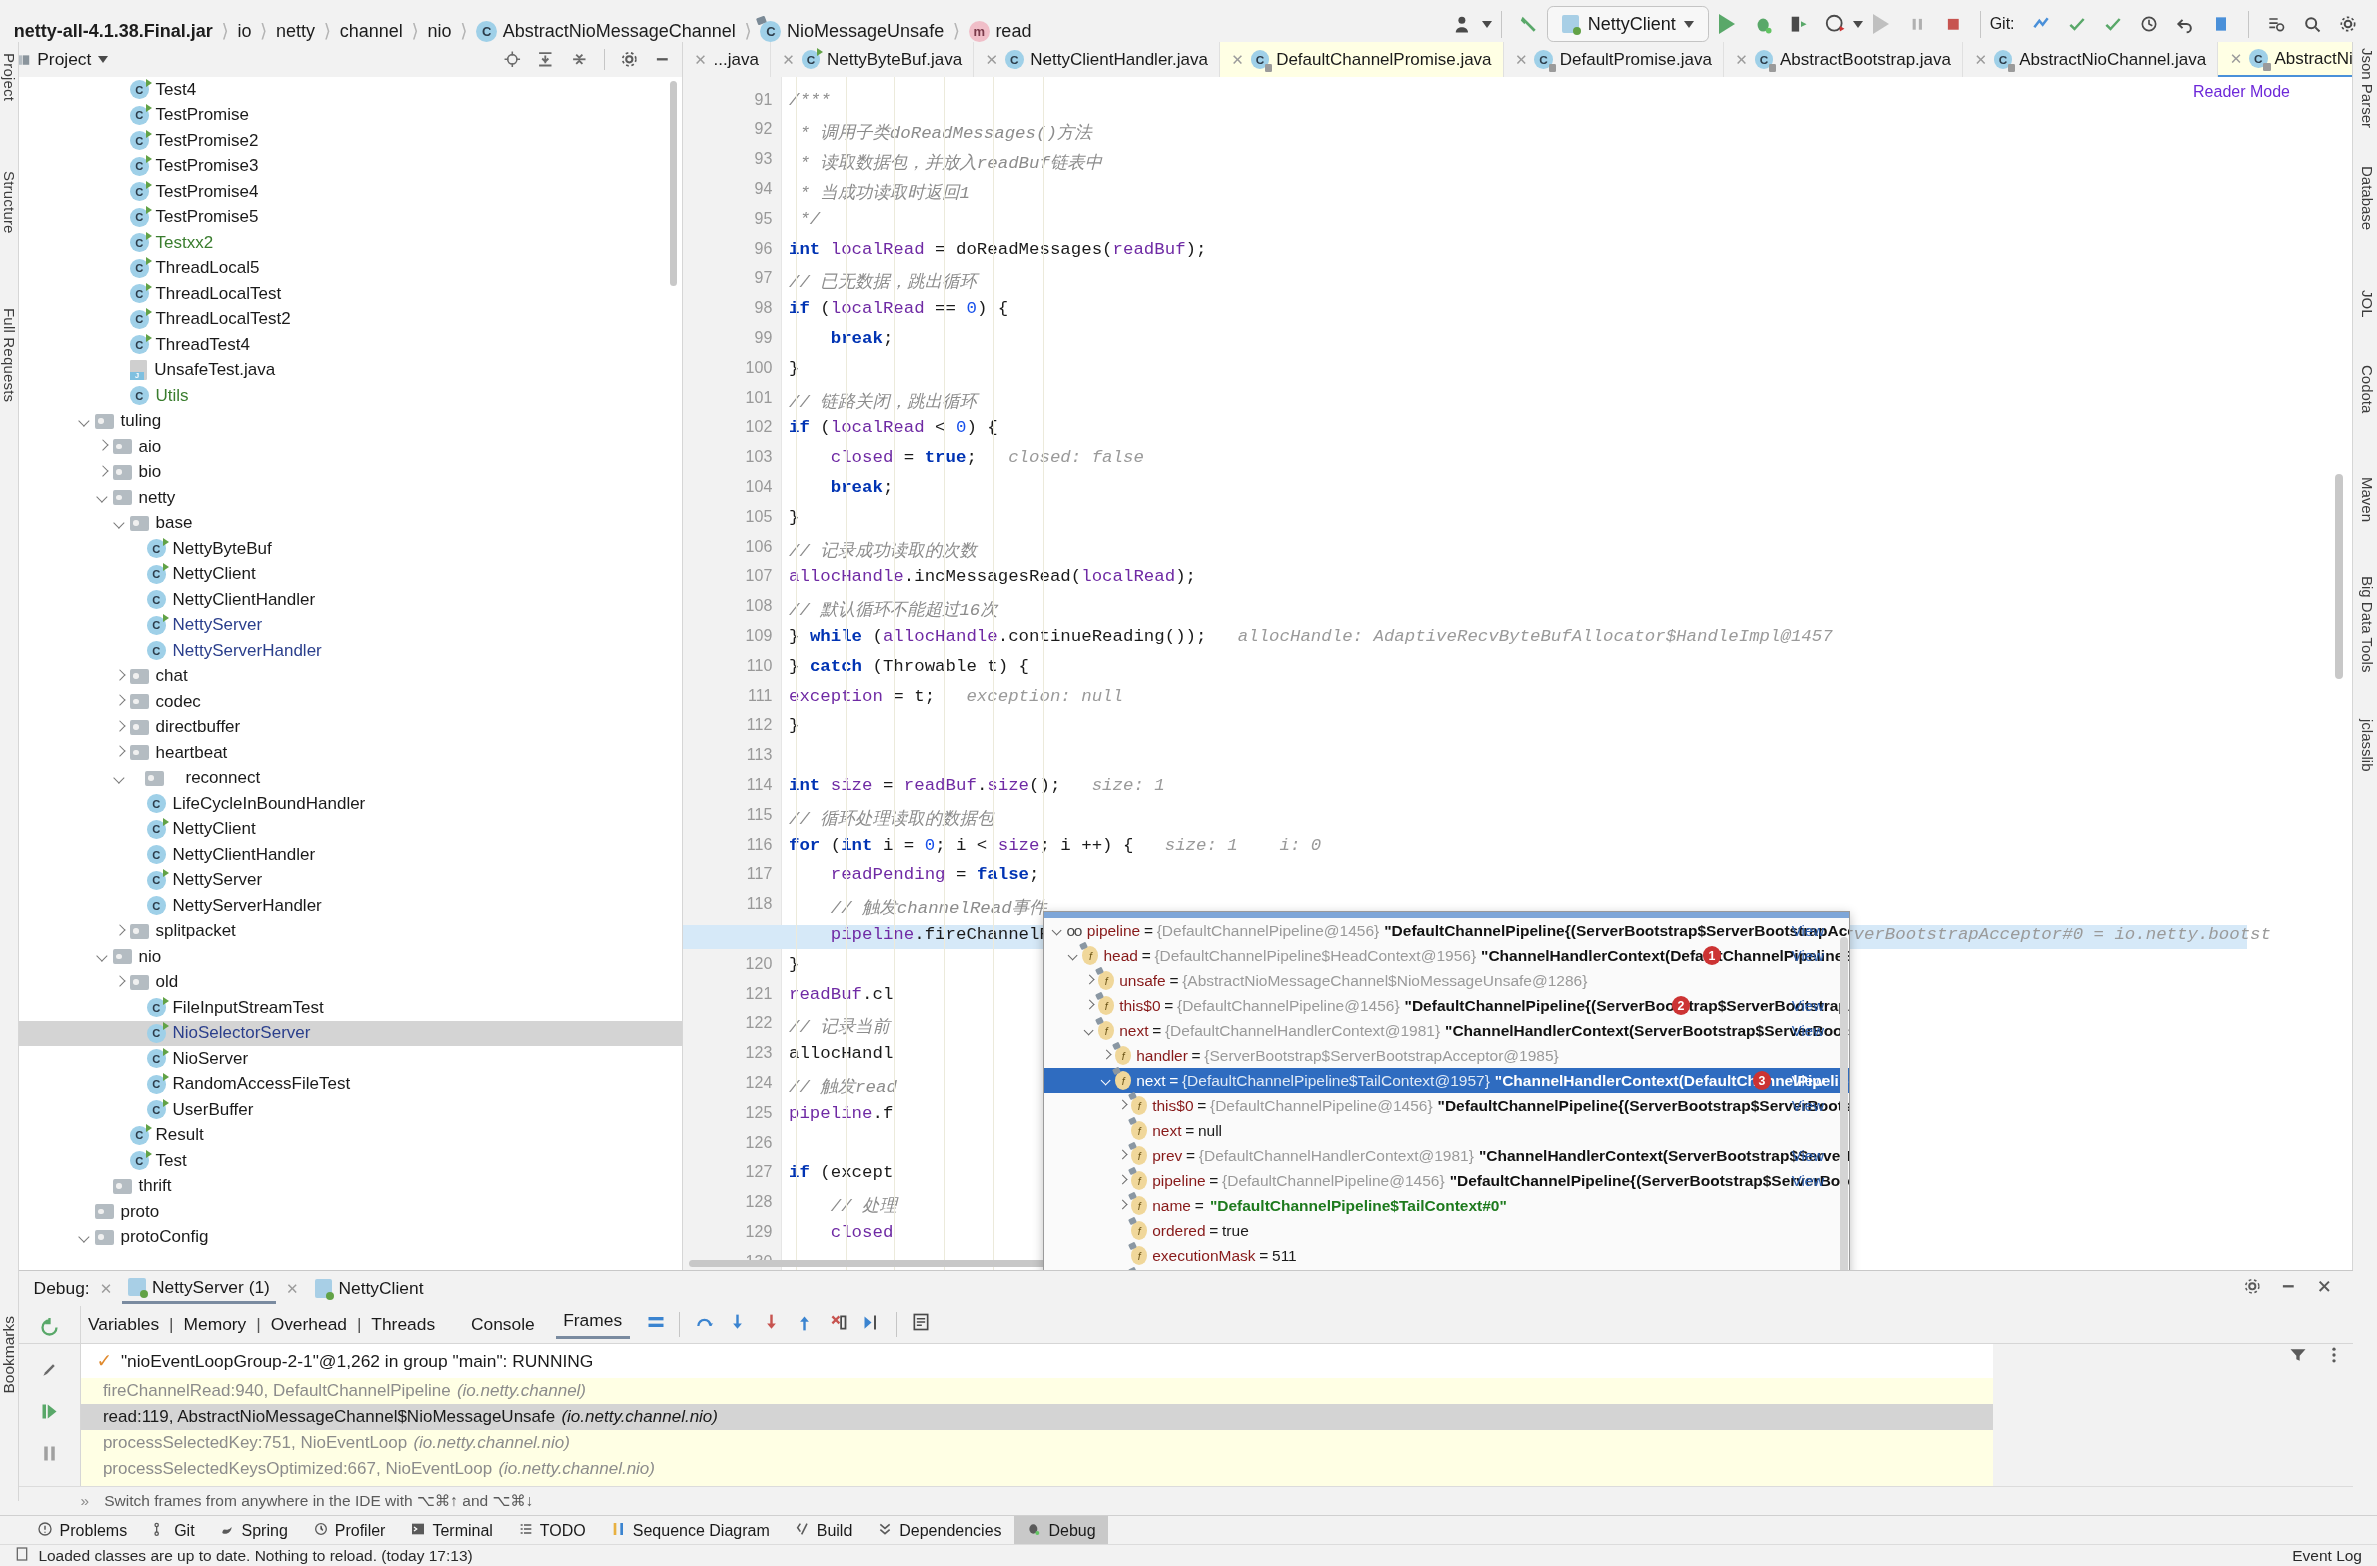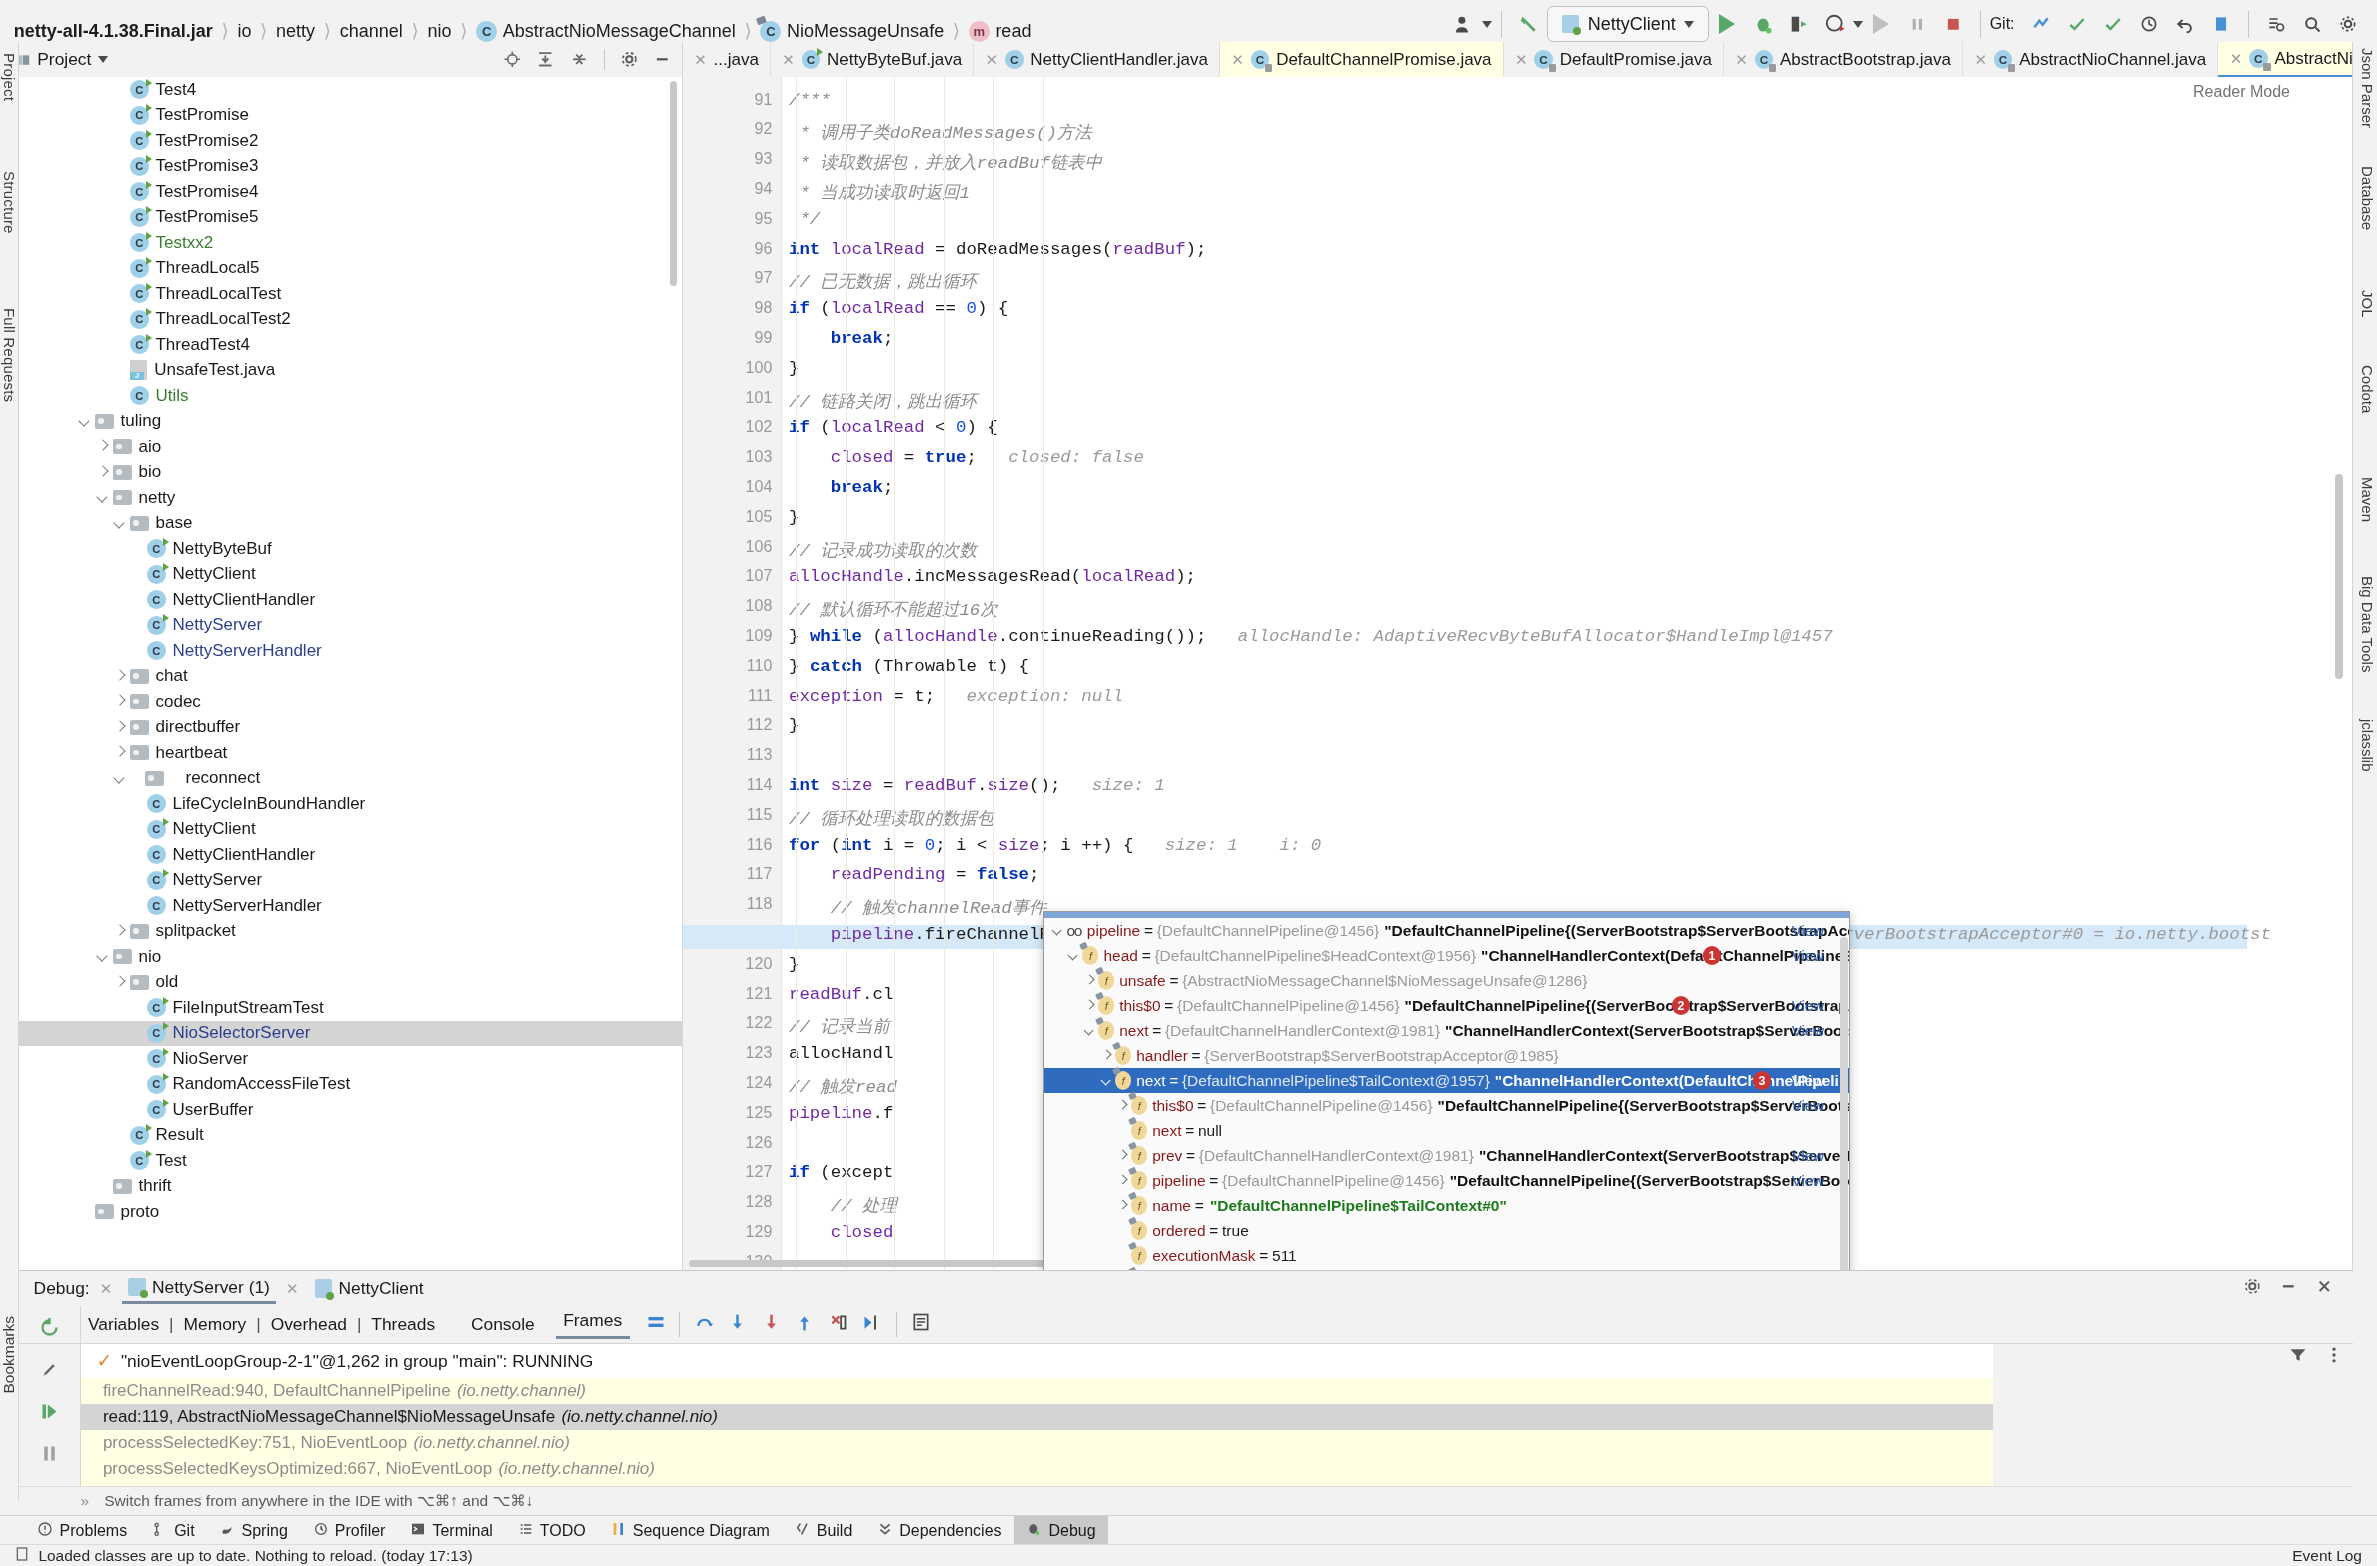--- a/index.html
+++ b/index.html
@@ -124,21 +124,21 @@
   .jfile{width:17.4px;height:20px;margin-right:6.8px;flex:0 0 auto;position:relative;background:#cfcfcf;border-radius:1.2px;}
   .jfile:after{content:"J";position:absolute;left:0;bottom:0;width:13.7px;height:8.7px;background:#7fc0e0;color:#fff;font-size:7.4px;font-weight:bold;text-align:center;line-height:8.7px;}
   .tlabel.green { color:#3a7d2e; }
   .tlabel.blue  { color:#2b3f8c; }
 
   
   #editor {
     position:absolute; left:683px; top:77px; width:1669px; height:1193px;
     background:#ffffff; overflow:hidden;
   }
-  #readermode { position:absolute; right:62px; top:6.2px; font-size:16px; color:#737373; }
+  #readermode { position:absolute; right:62px; top:6.2px; font-size:16px; color:#6d28d9; }
   #gutter {
     position:absolute; left:0; top:0; width:99px; height:100%;
     background:#f2f2f2; border-right:0.6px solid #e6e6e6;
   }
   .lnum { position:absolute; right:8.7px; font-size:16px; color:#999; }
   .codeline { position:absolute; left:106px; font-size:17.4px; white-space:pre; }
   .indentguides { position:absolute; top:0; height:100%; width:0.6px; background:#eceadb; }
   .kw { color:#0033b3; font-weight:bold; }
   .num { color:#1750eb; }
   .cmt { color:#8c8c8c; font-style:italic; }
@@ -706,20 +706,25 @@
       </div>
       <div class="trow" style="padding-left: 76px;">
         <span class="arrow"></span>
         <span class="folder"></span>
         <span class="tlabel plain">thrift</span>
       </div>
       <div class="trow" style="padding-left: 58px;">
         <span class="arrow"></span>
         <span class="folder"></span>
         <span class="tlabel plain">proto</span>
+      </div>
+      <div class="trow" style="padding-left: 58px;">
+        <span class="arrow d"></span>
+        <span class="folder"></span>
+        <span class="tlabel plain">protoConfig</span>
       </div>
     </div>
   <div id="treescroll"></div>
 
   <div id="editor">
     <div id="gutter">
         <div class="lnum" style="top: 13.7px;">91</div>
         <div class="lnum" style="top: 43px;">92</div>
         <div class="lnum" style="top: 73px;">93</div>
         <div class="lnum" style="top: 103px;">94</div>

